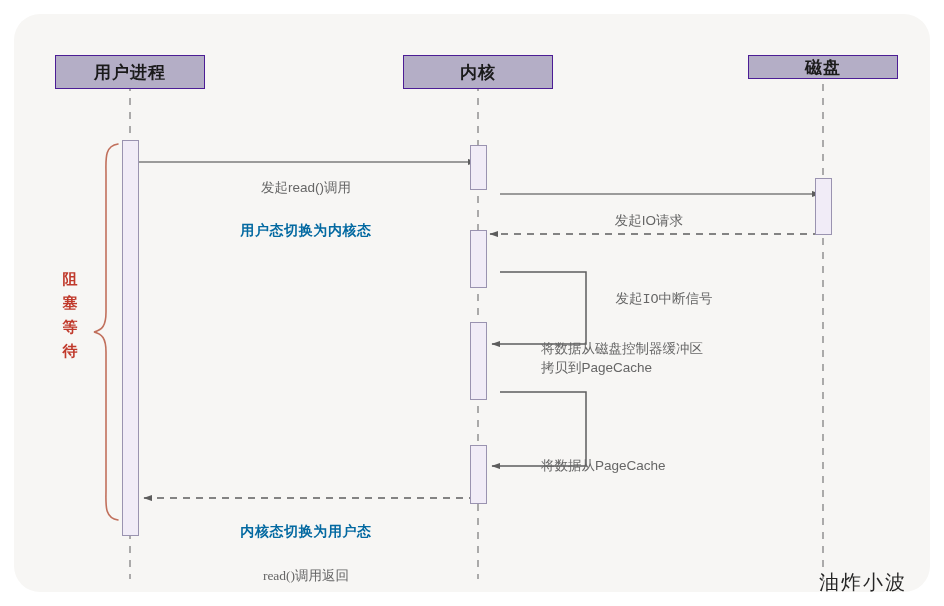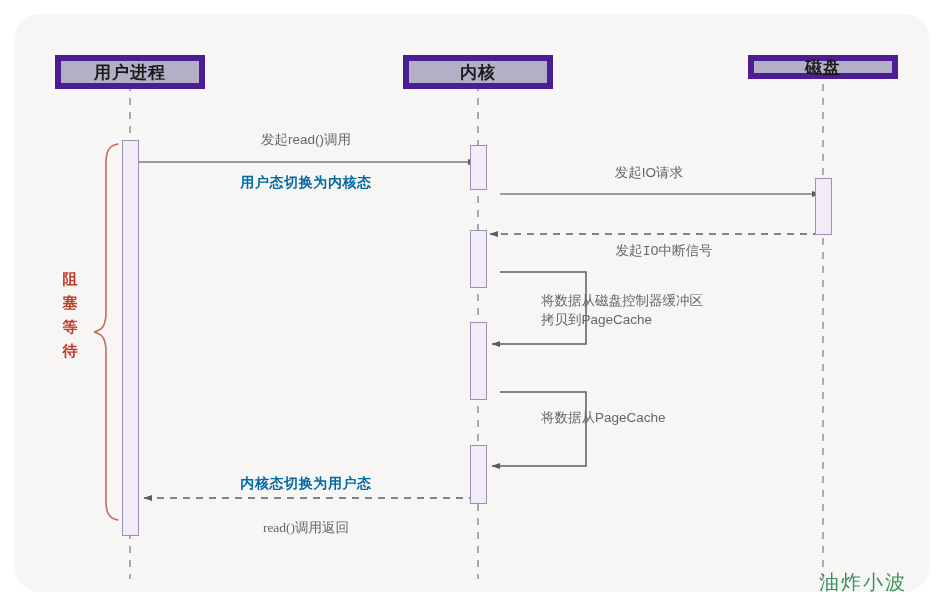--- a/index.html
+++ b/index.html
@@ -12,21 +12,21 @@
     border-radius:26px;
     overflow:hidden;
   }
 
   .layer{position:absolute;left:0;top:0;width:916px;height:578px;}
 
   
   .actor-box{
     position:absolute;
     background:#b4aec6;
-    border:6px solid #4c1d95;
+    border:1px solid #4c1d95;
     color:#1a1a1a;
     font-size:17px;
     font-weight:bold;
     letter-spacing:1px;
     display:flex;align-items:center;justify-content:center;
     box-sizing:border-box;
   }
 
   
   .act{
@@ -36,20 +36,21 @@
     box-sizing:border-box;
   }
 
   
   .msg{
     position:absolute;
     font-size:13.5px;
     color:#666666;
     white-space:nowrap;
     line-height:19px;
+    margin-top:48px;
   }
   .msg.red{
     color:#0369a1;
     font-weight:bold;
     font-size:14px;
     letter-spacing:.6px;
   }
   .msg.ctr{transform:translateX(-50%);}
 
   
@@ -61,21 +62,21 @@
     line-height:24px;
     text-align:center;
     width:20px;
   }
   .vtext span{display:block;}
 
   
   .watermark{
     position:absolute;
     font-size:20px;
-    color:#15803d;
+    color:#000000;
     font-family:"DejaVu Sans",sans-serif;
     letter-spacing:2px;
     opacity:.85;
   }
 </style>
 </head>
 <body>
 
 <div id="canvas">
 

